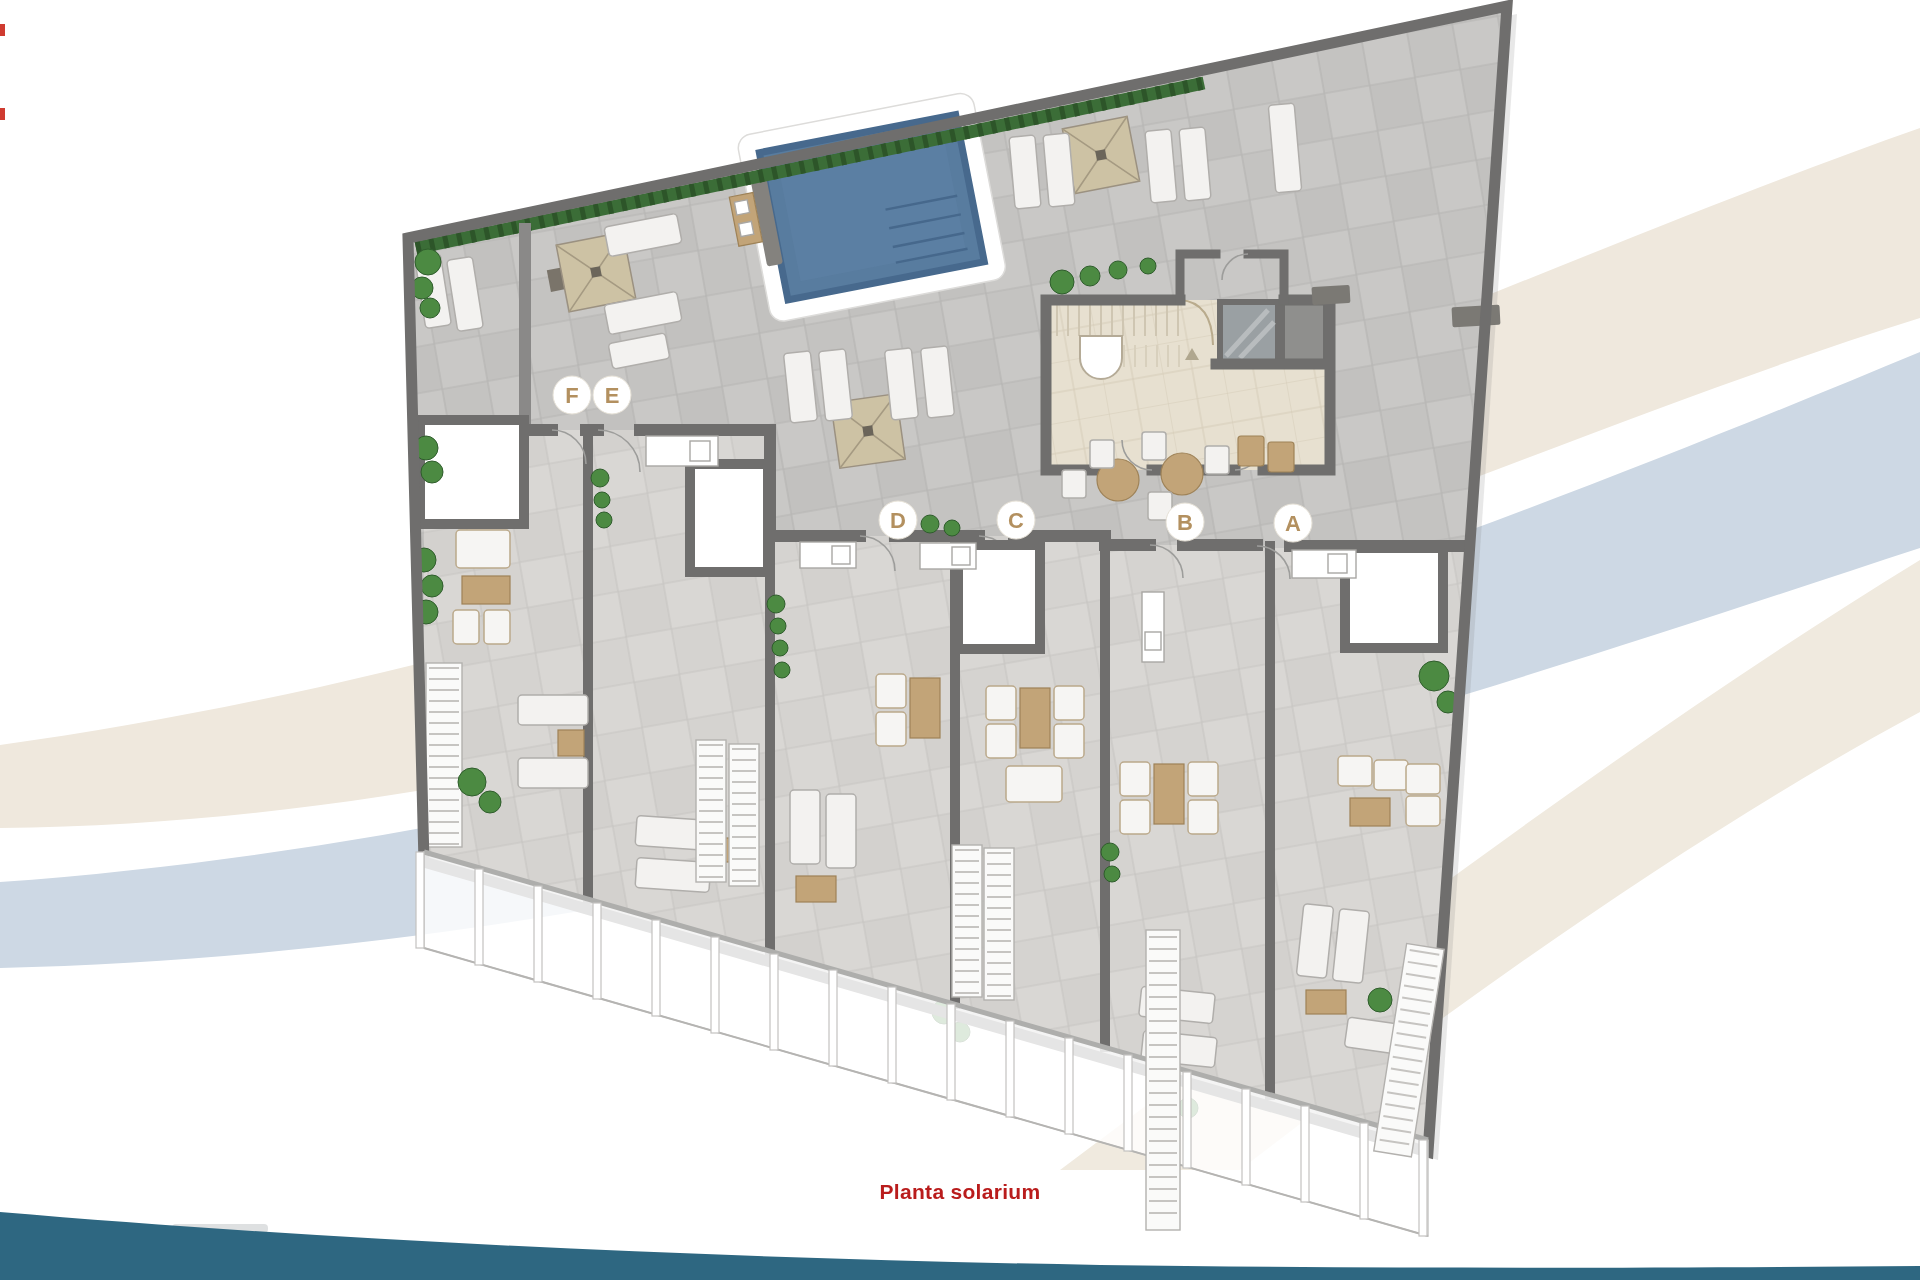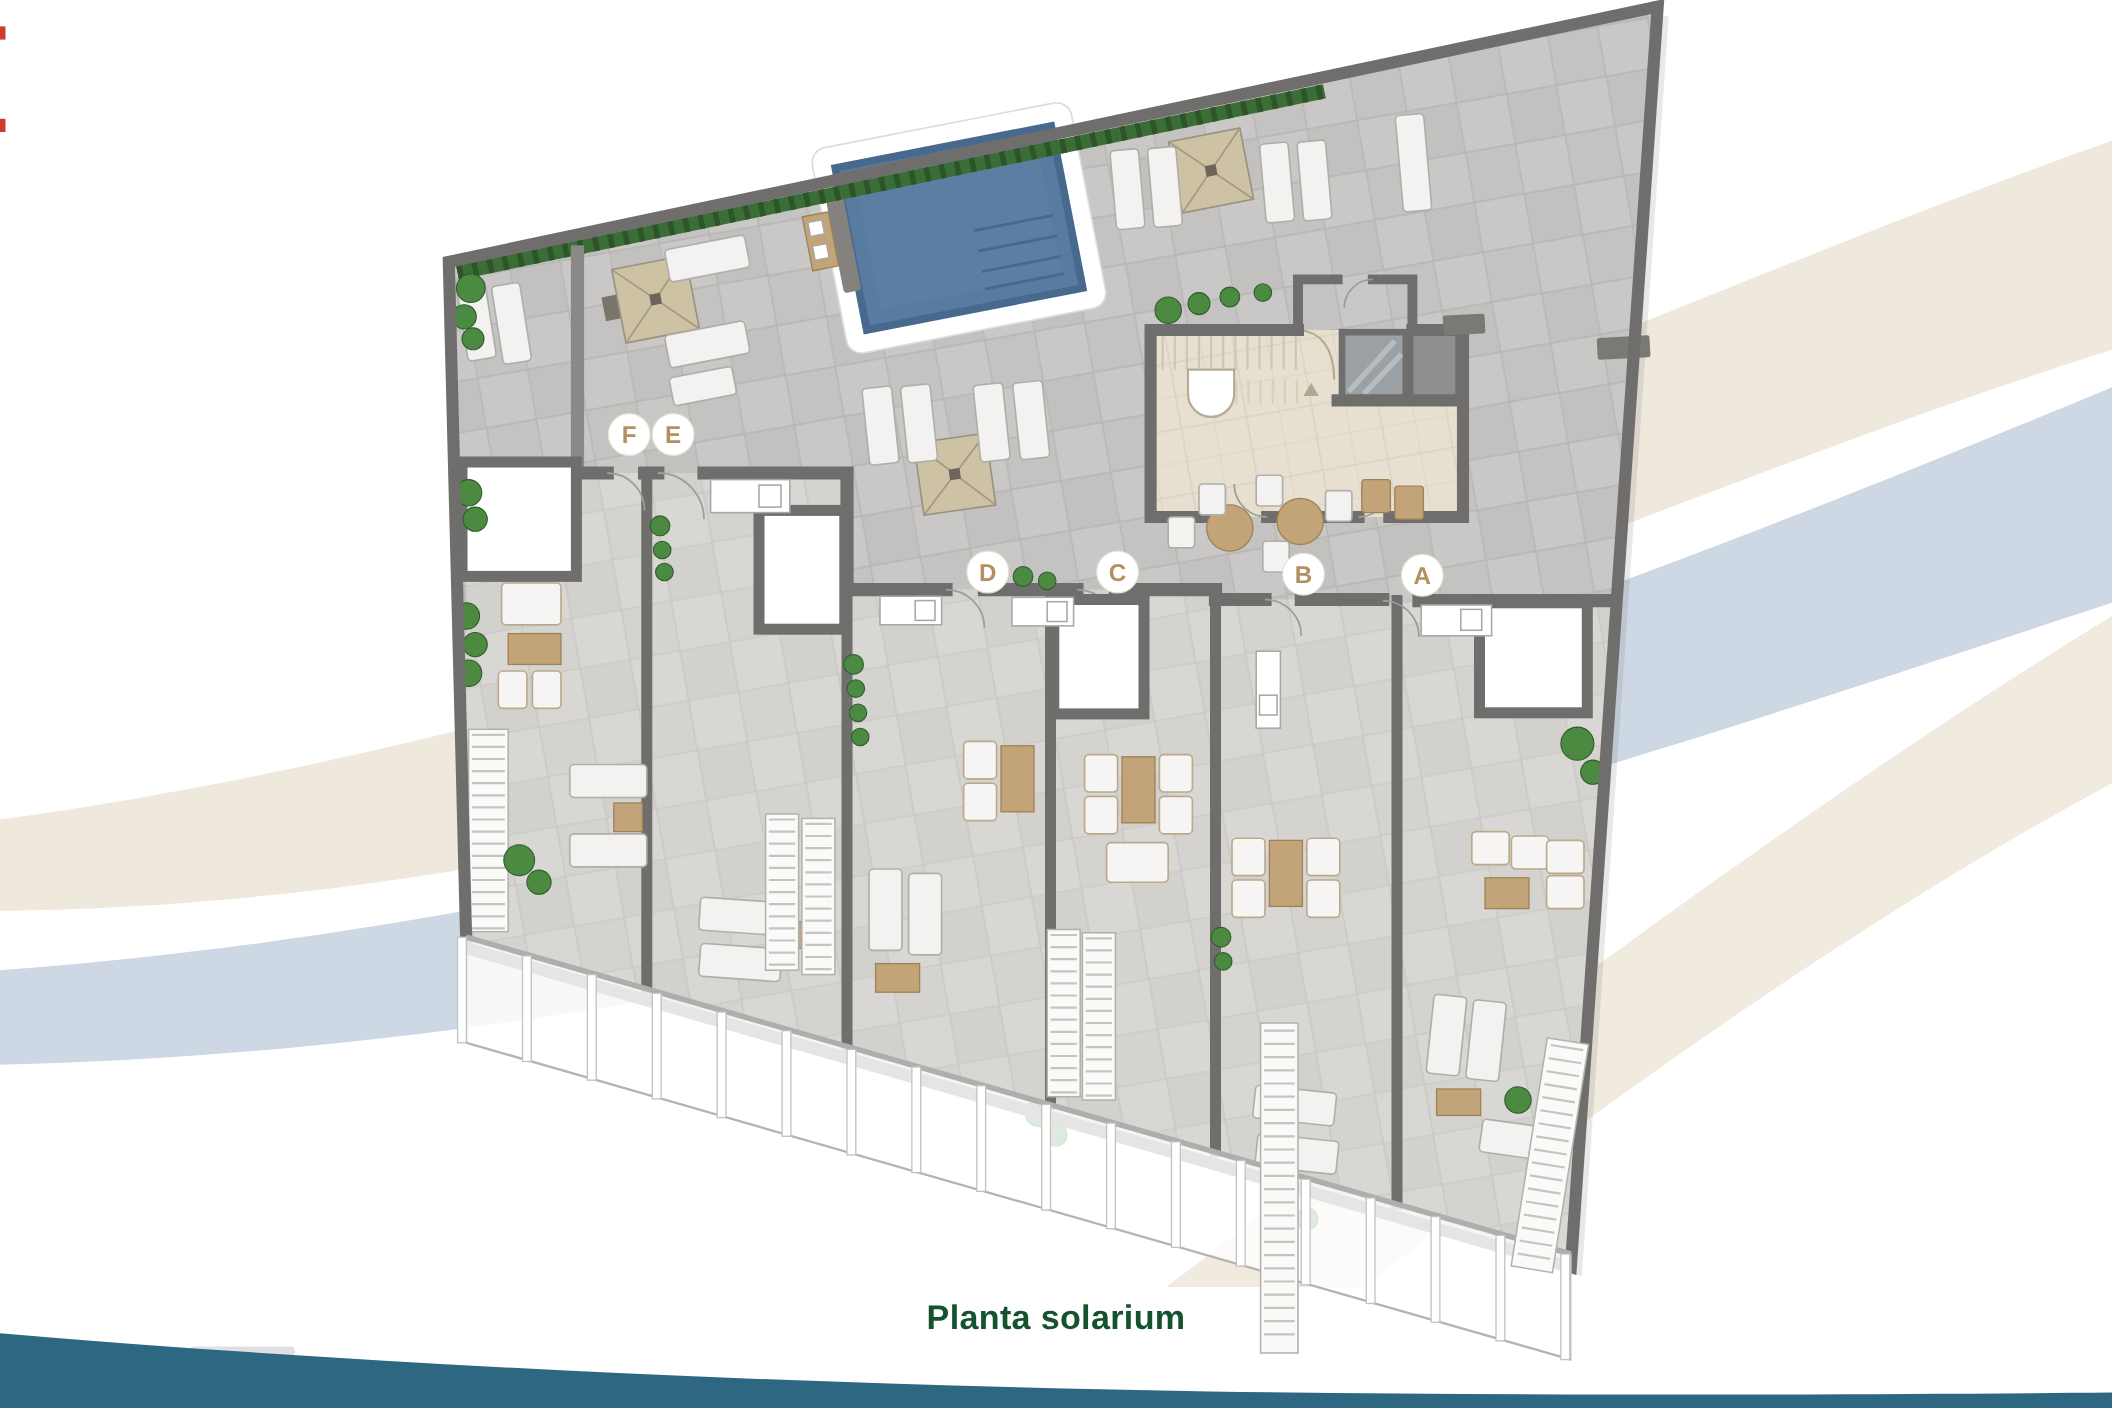--- a/index.html
+++ b/index.html
@@ -10,21 +10,21 @@
   .w{fill:#f3f2f0;stroke:#b0aeab;stroke-width:1.5;}
   .wt{fill:#f6f5f3;stroke:#bba98b;stroke-width:1.5;}
   .t{fill:#c2a478;stroke:#9e8257;stroke-width:1.2;}
   .g{fill:#4c8a42;stroke:#2f5d2c;stroke-width:1;}
   .arc{stroke:#9d9d9b;stroke-width:1.6;fill:none;}
   .mul{fill:#ffffff;stroke:#c3c2c0;stroke-width:1.2;}
   .sr{fill:#fafaf9;stroke:#b3b1ae;stroke-width:1.4;}
   .tread{stroke:#c6c4c1;fill:none;}
   .sink{fill:#ffffff;stroke:#a9a7a4;stroke-width:1.4;}
   .caption{position:absolute;left:50%;top:1180px;transform:translateX(-50%);
-           color:#14532d;font-size:31px;font-weight:bold;letter-spacing:.3px;white-space:nowrap;}
+           color:#b91c1c;font-size:21px;font-weight:bold;letter-spacing:.3px;white-space:nowrap;}
   .lblTxt{font-size:22px;font-weight:bold;fill:#b3905f;}
 </style>
 </head>
 <body>
 
 <div class="stage">
 <svg width="1920" height="1280" viewBox="0 0 1920 1280">
   <defs>
     <pattern id="pDeck" width="92" height="92" patternUnits="userSpaceOnUse" patternTransform="rotate(-10)">
       <rect width="92" height="92" fill="#c9c8c6"></rect>

